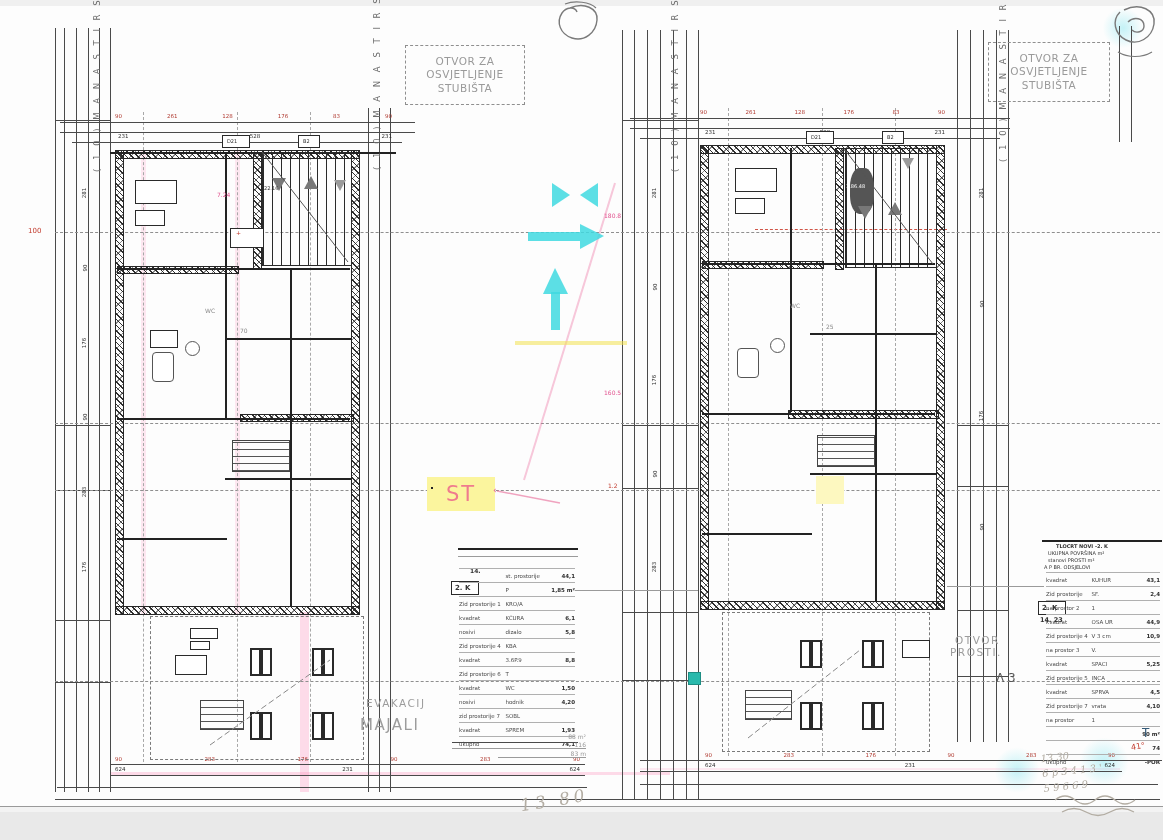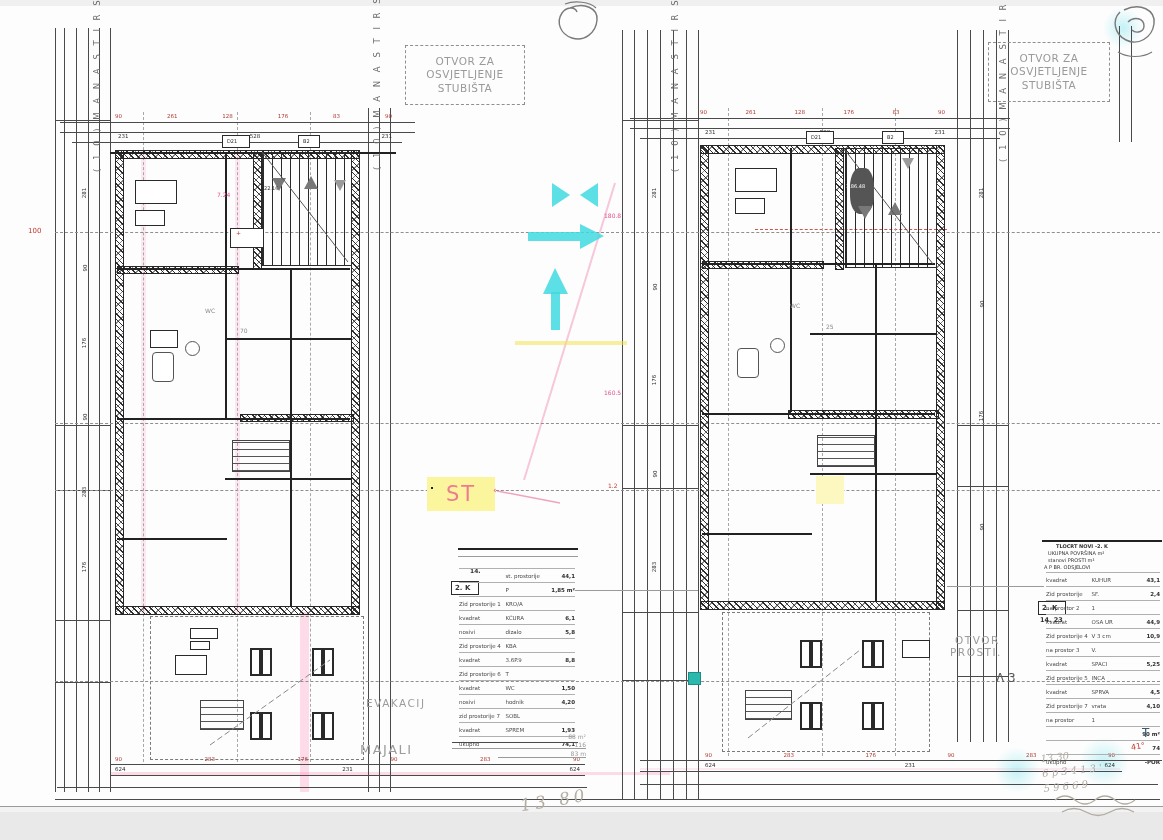--- a/index.html
+++ b/index.html
@@ -374,21 +374,21 @@
   </svg>
 
   <div class="hl-yellow" style="left:427px;top:477px;width:68px;height:34px">
     <span style="color:#ef7b8e;font-size:21px;letter-spacing:2px">ST</span>
   </div>
   <div class="abs" style="left:431px;top:487px;width:2px;height:2px;background:#222"></div>
   <span class="tiny pink" style="left:493px;top:486px;font-size:9px">‹</span>
 
   <span class="tiny red" style="left:28px;top:228px;font-size:7px">100</span>
   <div class="evak" style="left:366px;top:697px">EVAKACIJ</div>
-  <div class="evak" style="left:360px;top:742px;font-size:13px">MAJALI</div>
+  <div class="evak" style="left:360px;top:716px;font-size:15px">MAJALI</div>
   <div class="evak" style="left:955px;top:634px">OTVOR</div>
   <div class="evak" style="left:950px;top:646px">PROSTI.</div>
   <span class="tiny" style="left:996px;top:672px;font-size:12px;color:#555">Λ 3</span>
 
   <div class="h" style="left:458px;top:548px;width:120px;background:#222;height:2px"></div>
   <div class="h lt" style="left:458px;top:556px;width:120px"></div>
   <span class="tiny" style="left:470px;top:568px;font-weight:bold">14.</span>
   <div class="box" style="left:451px;top:581px;width:26px;height:12px">
     <span class="tiny" style="left:3px;top:3px;font-weight:bold;font-size:7px">2. K</span>
   </div>

